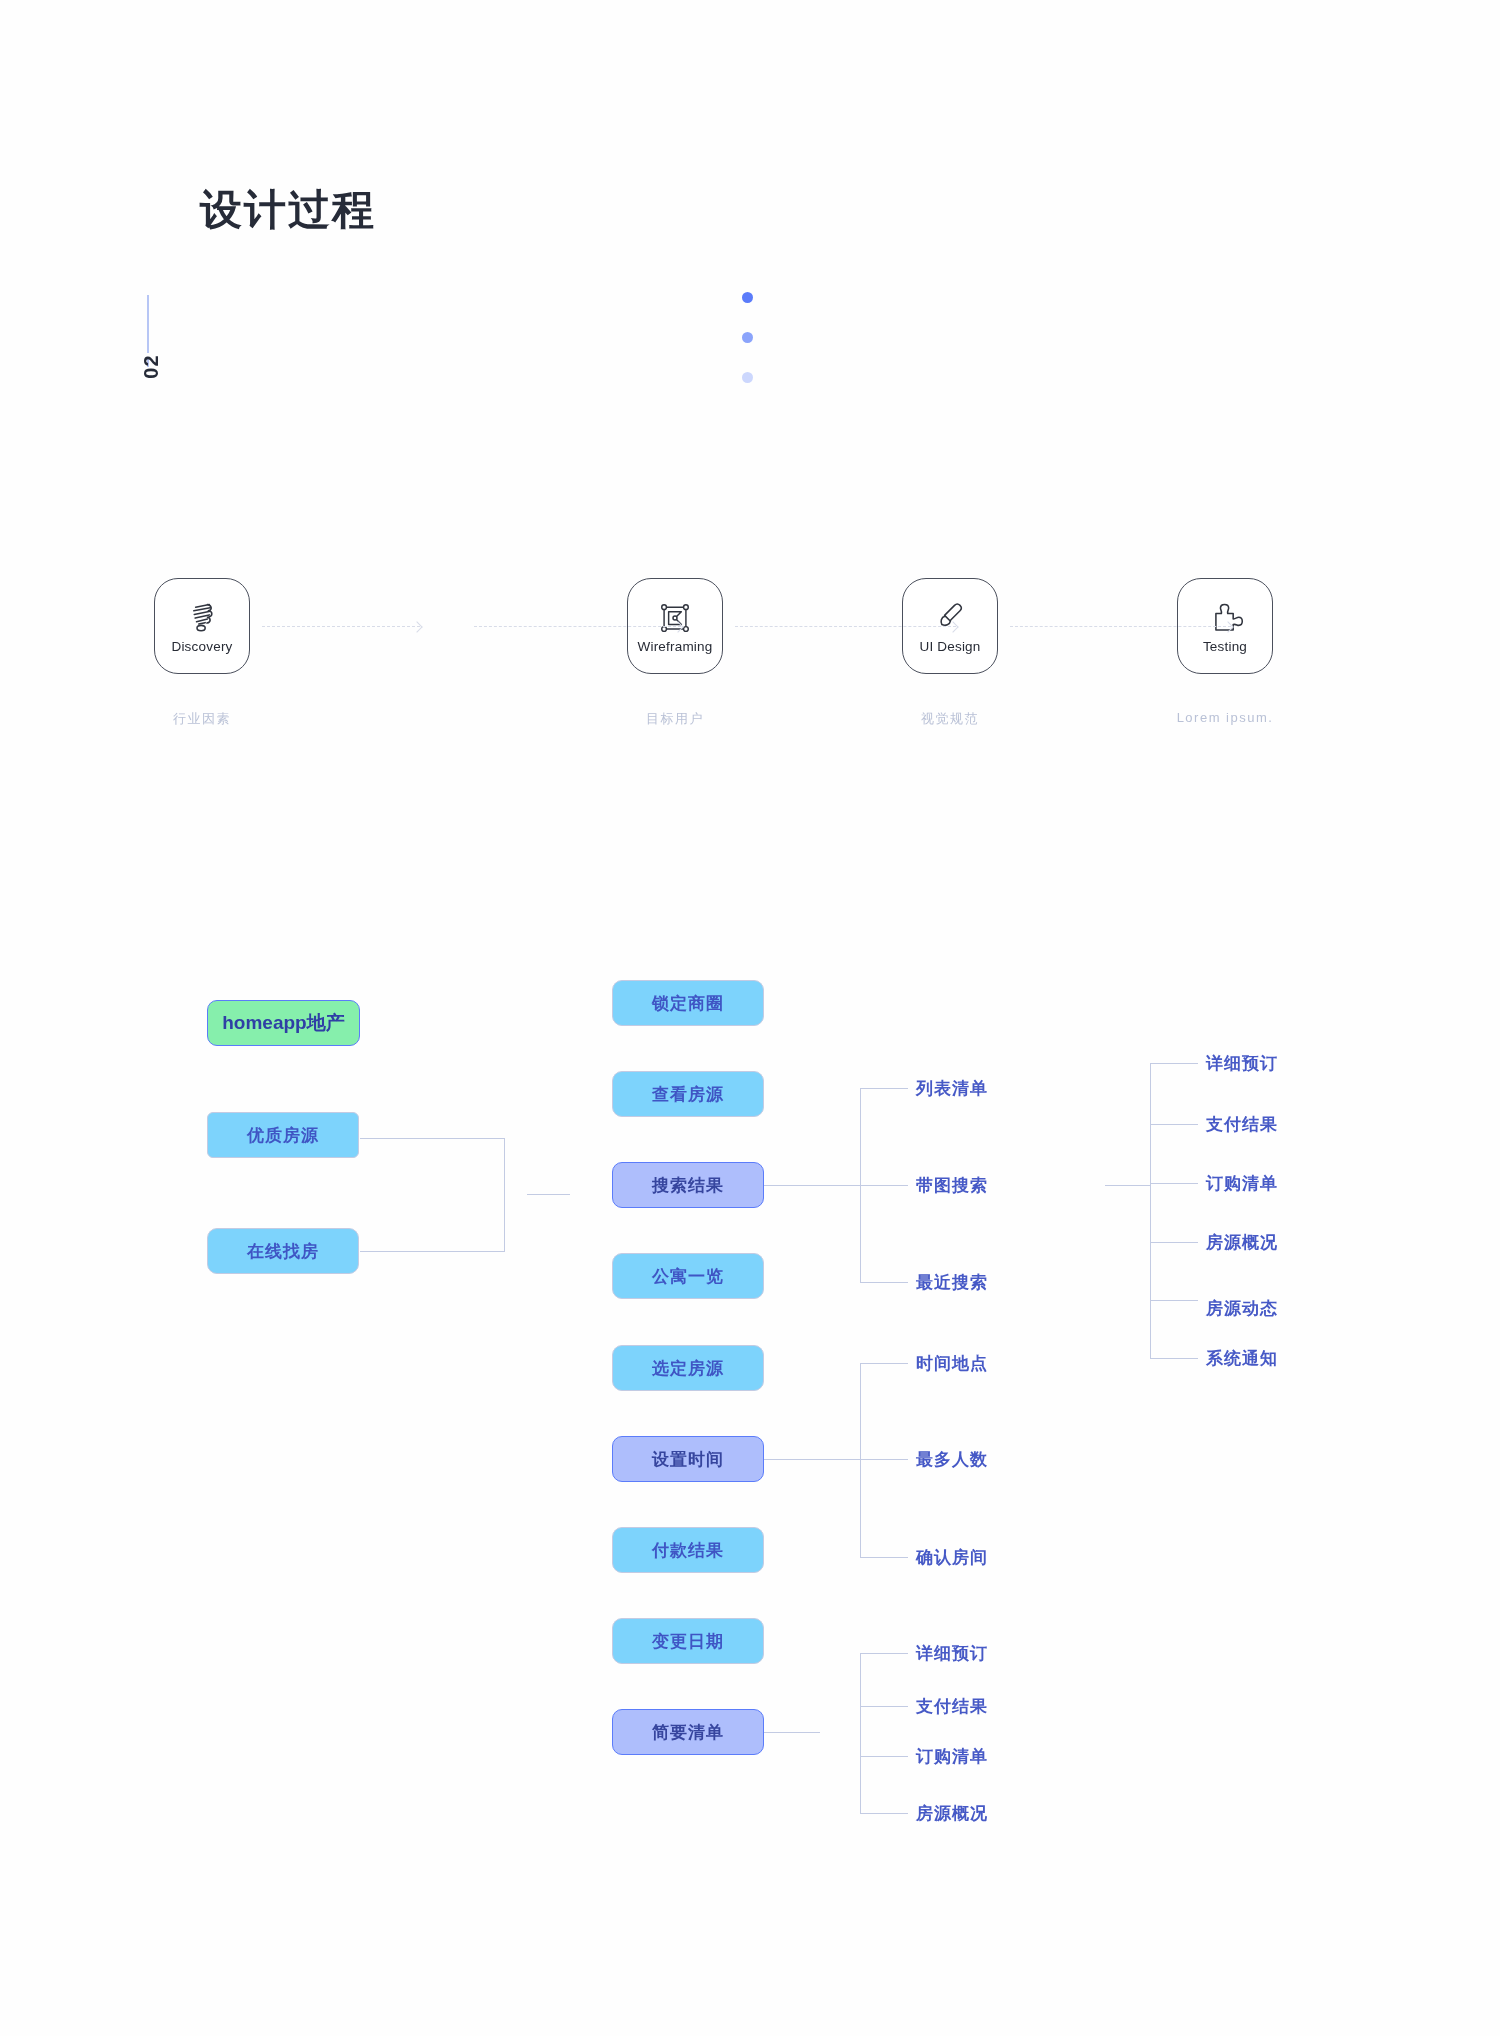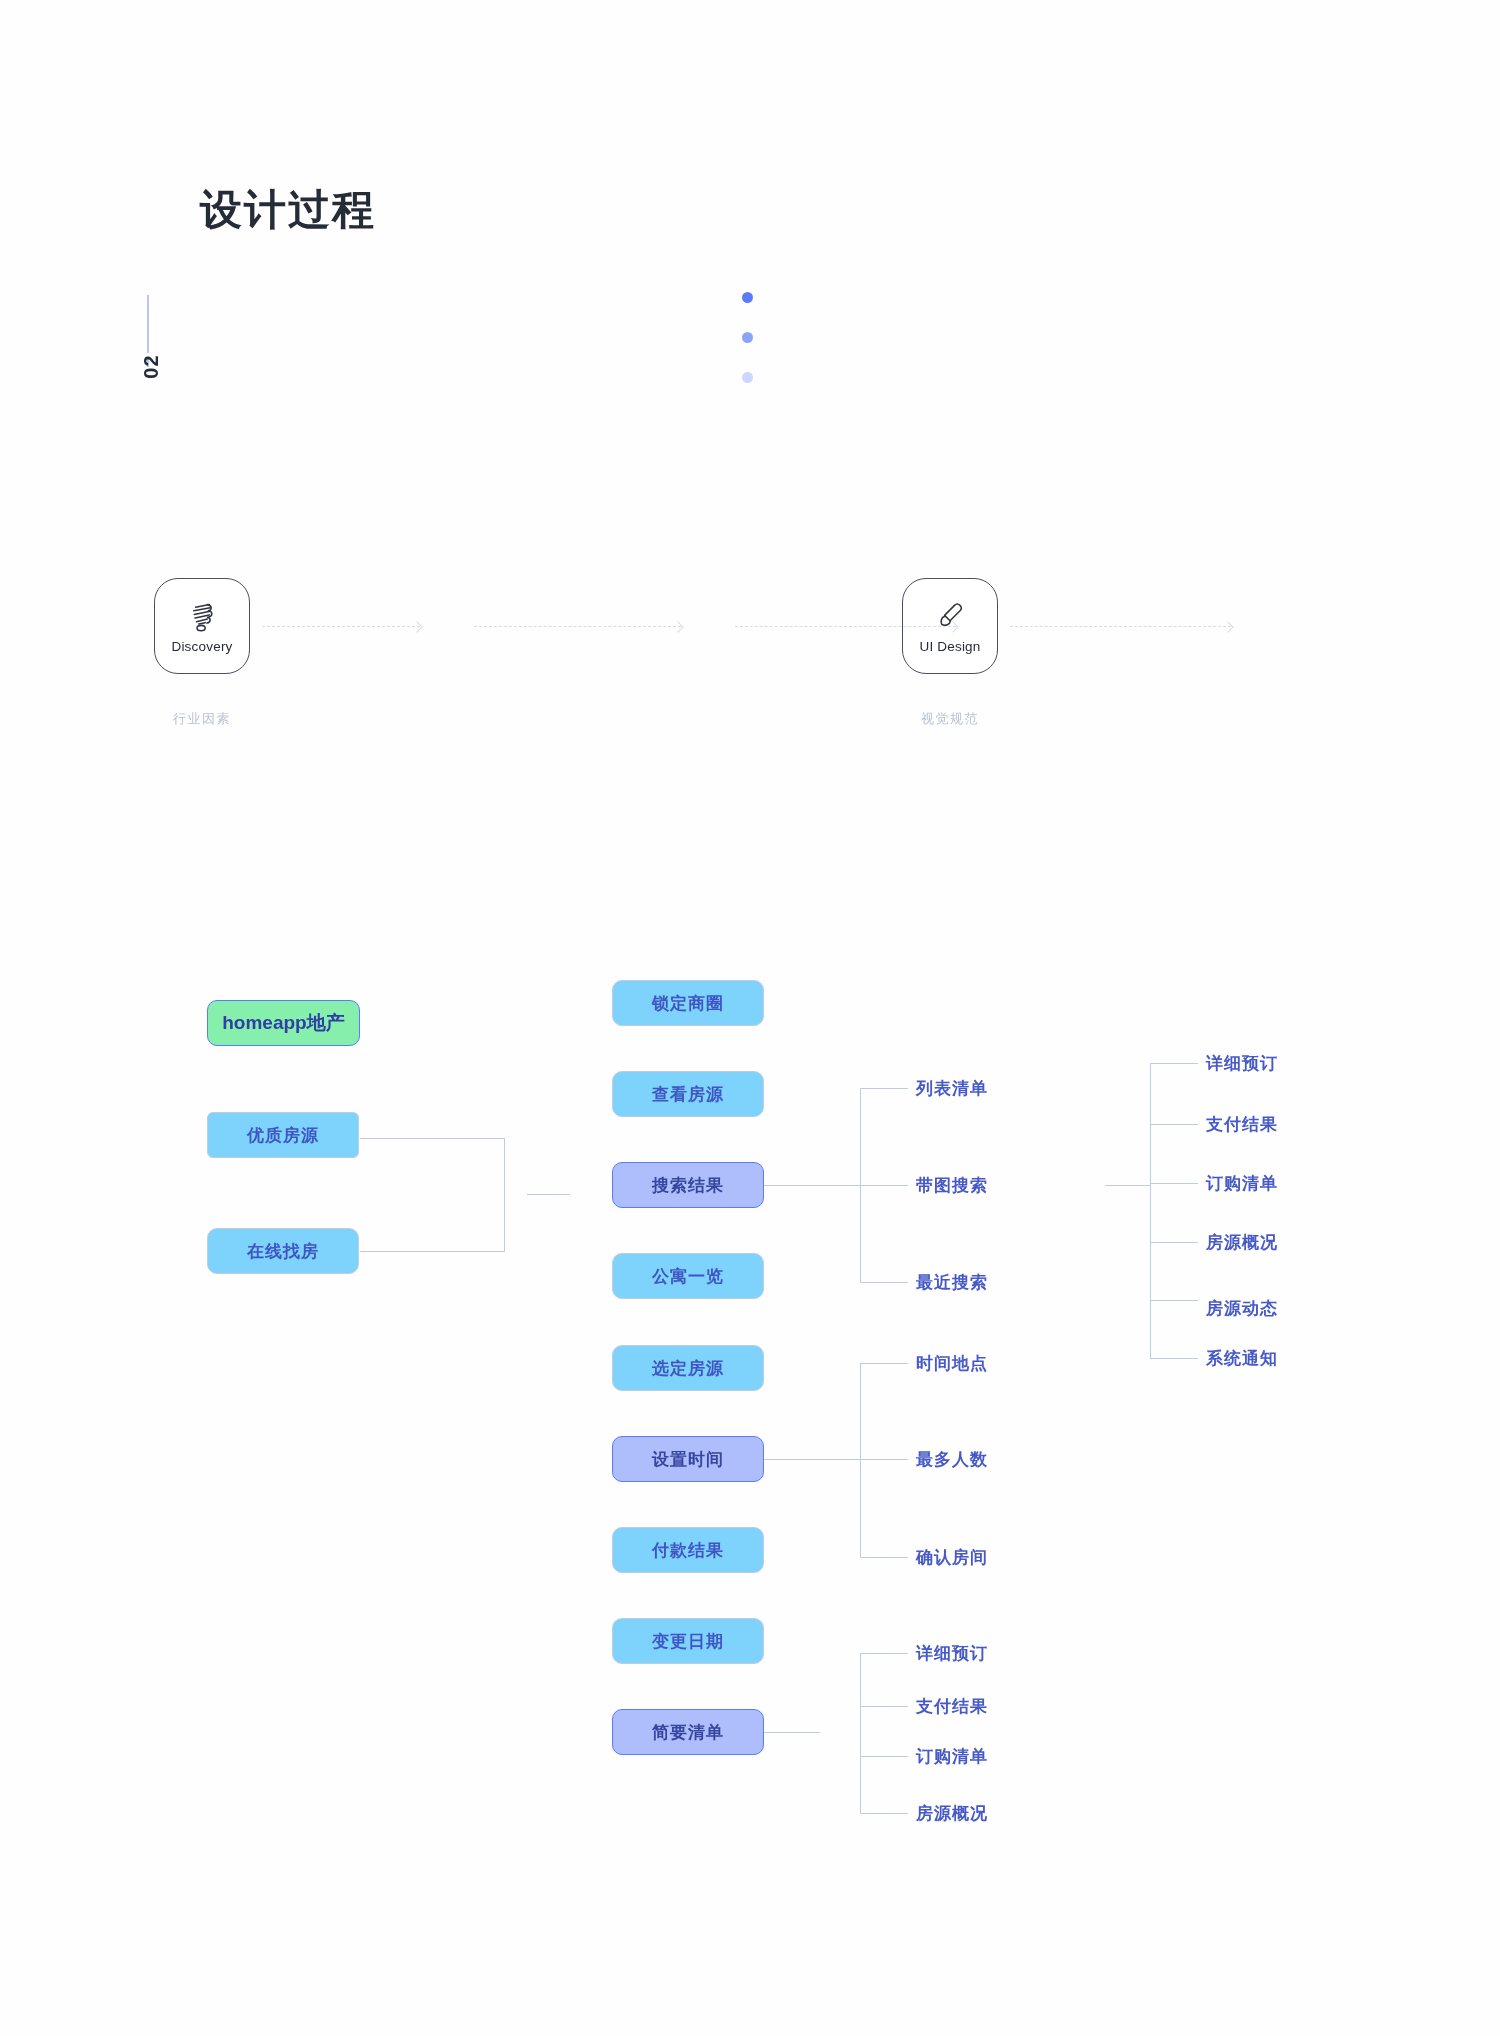--- a/index.html
+++ b/index.html
@@ -118,34 +118,60 @@
           <path d="M30 20 C34 21 34 25.5 29.5 26.5"></path>
           <ellipse cx="23" cy="32" rx="4.5" ry="3"></ellipse>
         </g>
       </svg>
       <div class="proc-label">Discovery</div>
     </div>
     <div class="proc-sub">行业因素</div>
   </div>
 
 
+  <div class="proc-step" style="left:623px;">
+    <div class="proc-card">
+      <svg class="proc-icon" viewBox="0 0 48 44">
+        <g fill="none" stroke="#31353f" stroke-width="1.6" stroke-linejoin="round">
+          <rect x="12" y="9" width="24" height="24" rx="2"></rect>
+          <path d="M17 14 L31 14 L24 21 L31 28 L17 28 Z"></path>
+          <circle cx="12" cy="9" r="2.6" fill="#fff"></circle>
+          <circle cx="36" cy="9" r="2.6" fill="#fff"></circle>
+          <circle cx="12" cy="33" r="2.6" fill="#fff"></circle>
+          <circle cx="36" cy="33" r="2.6" fill="#fff"></circle>
+          <circle cx="24" cy="21" r="2.2" fill="#fff"></circle>
+        </g>
+      </svg>
+      <div class="proc-label">Wireframing</div>
+    </div>
+    <div class="proc-sub">目标用户</div>
+  </div>
 
   <div class="proc-step" style="left:898px;">
     <div class="proc-card">
       <svg class="proc-icon" viewBox="0 0 48 44">
         <g fill="none" stroke="#31353f" stroke-width="1.7" stroke-linecap="round" stroke-linejoin="round">
           <path d="M35 7 C37 9 37 11 35 13 L24 24 L18 18 L29 7 C31 5 33 5 35 7 Z"></path>
           <path d="M18.5 19 C14 20 13.5 25 15 28 C19 30 24 28 24.5 24"></path>
         </g>
       </svg>
       <div class="proc-label">UI Design</div>
     </div>
     <div class="proc-sub">视觉规范</div>
   </div>
 
+  <div class="proc-step" style="left:1173px;">
+    <div class="proc-card">
+      <svg class="proc-icon" viewBox="0 0 48 44">
+        <path d="M14 16 L20 16 C20.5 12.5 19 12 19 10 C19 7.5 21 6 23.5 6 C26 6 28 7.5 28 10 C28 12 26.5 12.5 27 16 L33 16 L33 22 C36.5 21.5 37 20 39 20 C41.5 20 43 22 43 24.5 C43 27 41.5 29 39 29 C37 29 36.5 27.5 33 28 L33 34 L14 34 Z" fill="none" stroke="#31353f" stroke-width="1.7" stroke-linejoin="round"></path>
+      </svg>
+      <div class="proc-label">Testing</div>
+    </div>
+    <div class="proc-sub">Lorem ipsum.</div>
+  </div>
 
   <div class="proc-connector" style="left:262px; width:158px;"></div>
   <div class="proc-connector" style="left:474px; width:207px;"></div>
   <div class="proc-connector" style="left:735px; width:221px;"></div>
   <div class="proc-connector" style="left:1010px; width:221px;"></div>
 </div>
 
 <div id="sitemap">
 
   <div class="node root" style="left:207px; top:40px; width:153px;">homeapp地产</div>

